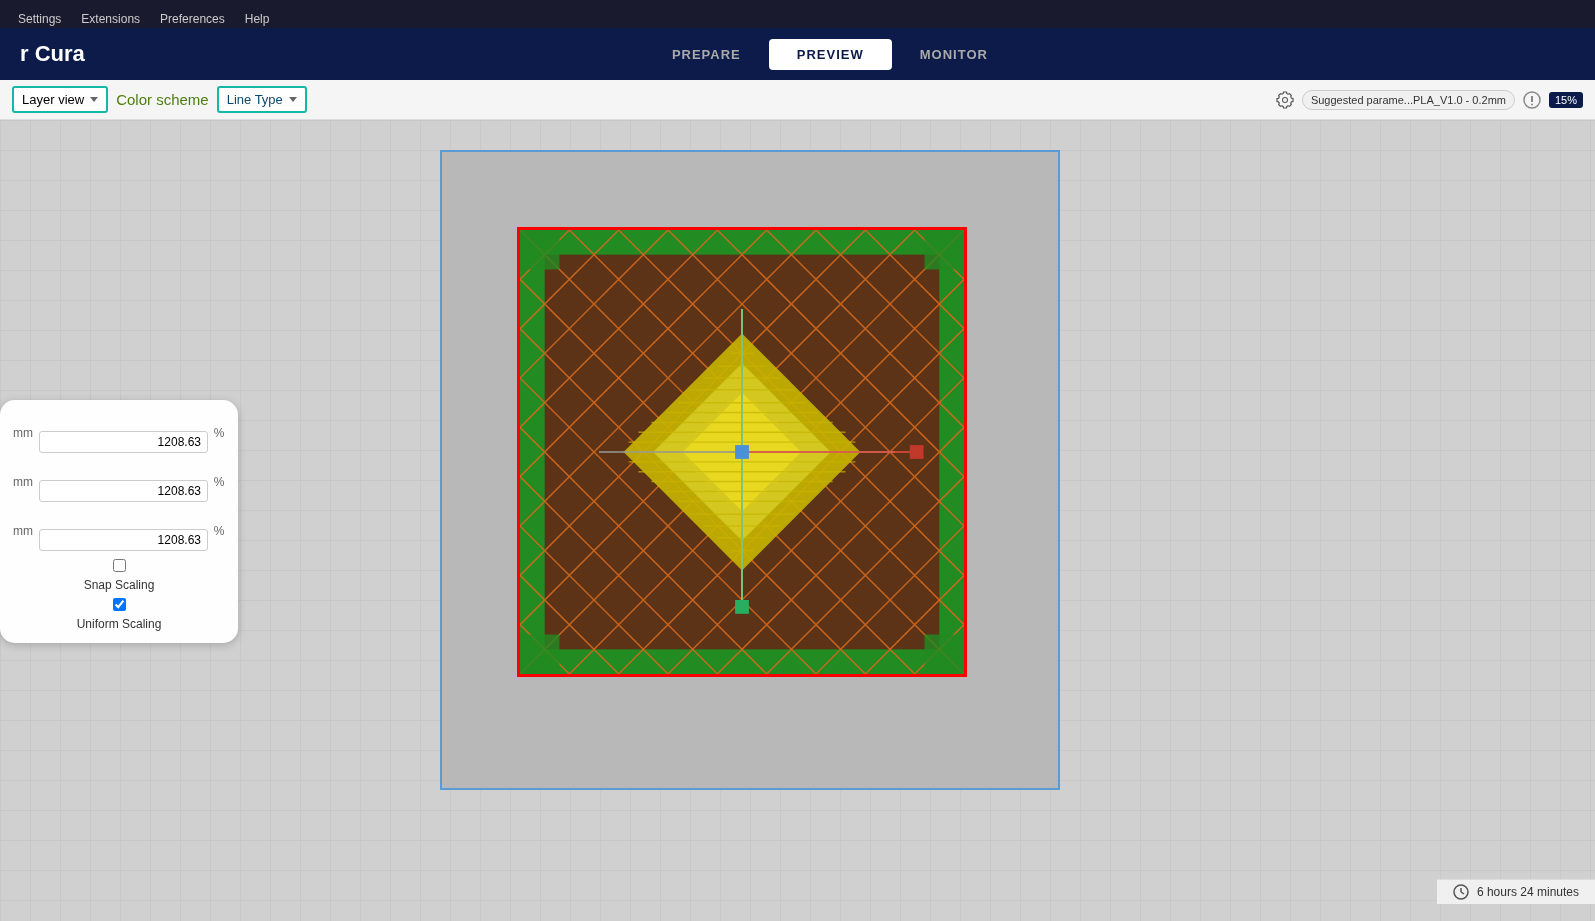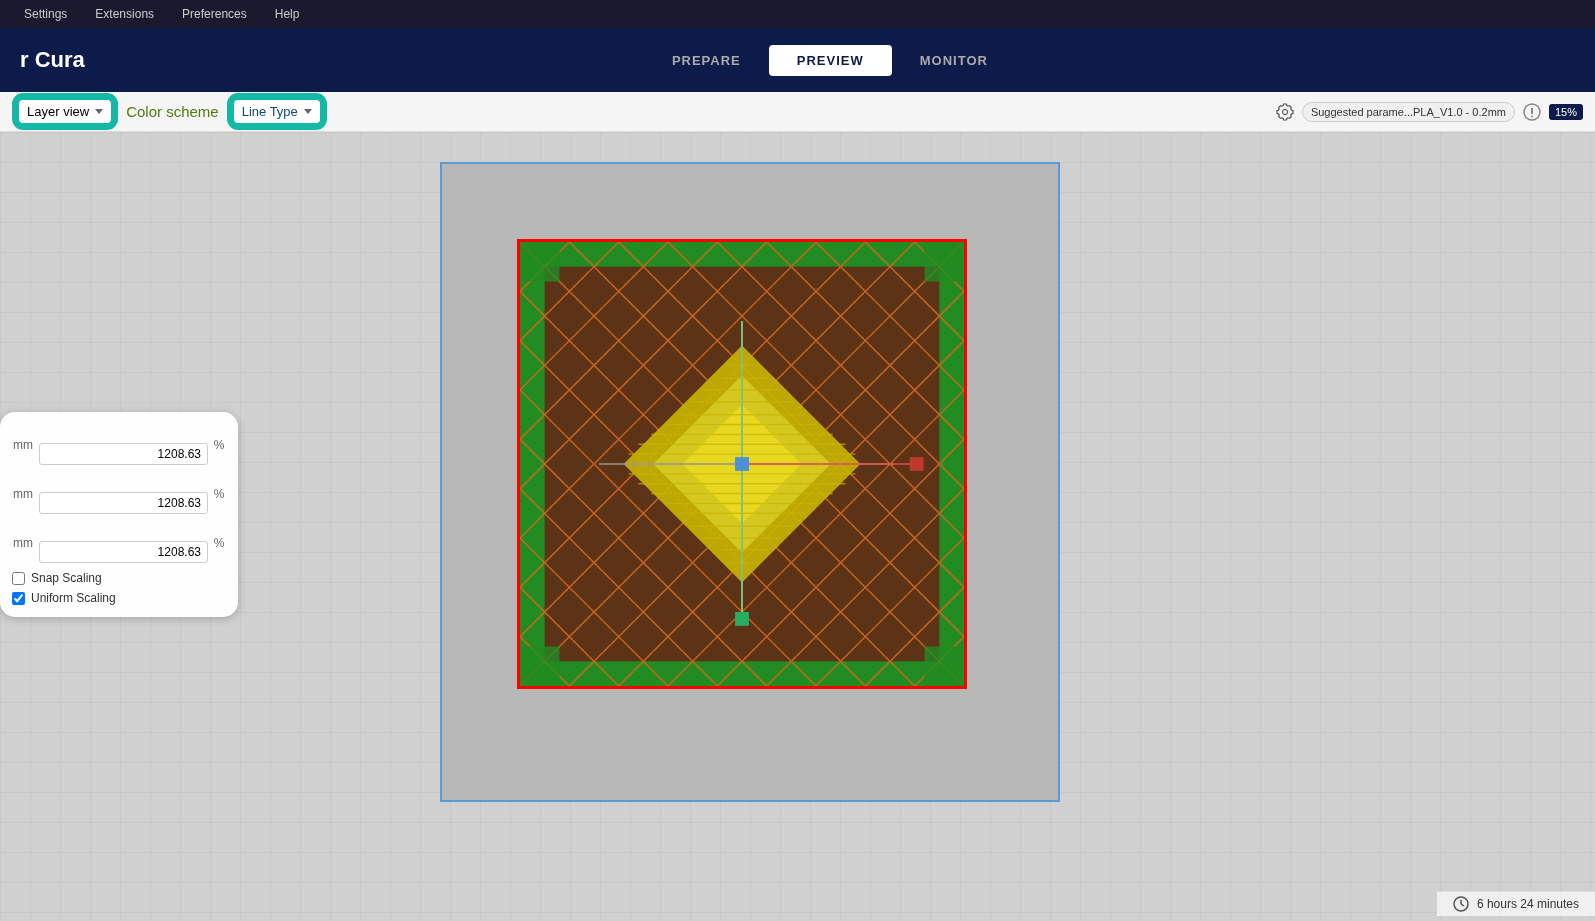--- a/index.html
+++ b/index.html
@@ -2,38 +2,38 @@
 <html><head>
   <meta charset="utf-8">
   <style>
     * { box-sizing: border-box; margin: 0; padding: 0; }
     body { font-family: 'Segoe UI', Arial, sans-serif; background: #e8e8e8; overflow: hidden; width: 1595px; height: 921px; }
 
     
     .menu-bar {
       background: #1a1a2e;
       display: flex;
-      align-items: center;
+      align-items: flex-end;
       height: 28px;
-      padding: 0 18px;
-      gap: 16px;
+      padding: 0 12px;
+      gap: 8px;
     }
     .menu-item {
       color: #ccc;
       font-size: 12px;
       cursor: pointer;
       padding: 2px 6px;
     }
 
     
     .title-bar {
       background: #0d1b4b;
       display: flex;
       align-items: center;
-      height: 64px;
+      height: 52px;
       padding: 0 20px;
       justify-content: space-between;
     }
     .app-title {
       color: white;
       font-size: 22px;
       font-weight: bold;
     }
     .nav-tabs {
       display: flex;
@@ -66,22 +66,22 @@
       align-items: center;
       height: 40px;
       padding: 0 12px;
       gap: 8px;
     }
     .toolbar-select {
       display: flex;
       align-items: center;
       gap: 6px;
       background: white;
-      border: 7px solid #14b8a6;
-      border-radius: 11px;
+      border: 2px solid #14b8a6;
+      border-radius: 3px;
       padding: 4px 8px;
       cursor: pointer;
       font-size: 13px;
       justify-content: center;
     }
     .toolbar-divider { flex: 1; }
     .toolbar-right {
       display: flex;
       align-items: center;
       gap: 8px;
@@ -128,25 +128,26 @@
       border: 1px solid #ccc;
       border-radius: 3px;
       padding: 3px 6px;
       font-size: 12px;
       text-align: right;
       margin-top: 19px;
     }
     .scale-unit { width: 20px; text-align: center; color: #666; margin-left: 4px; }
     .scale-check-row {
       display: flex;
-      align-items: flex-end;
+      align-items: center;
       gap: 6px;
       margin-top: 6px;
       font-size: 12px;
       color: #333;
+      flex-direction: column;
     }
 
     
     .viewport {
       flex: 1;
       background: #d0d0d0;
       position: relative;
       overflow: hidden;
     }
     .grid-bg {

